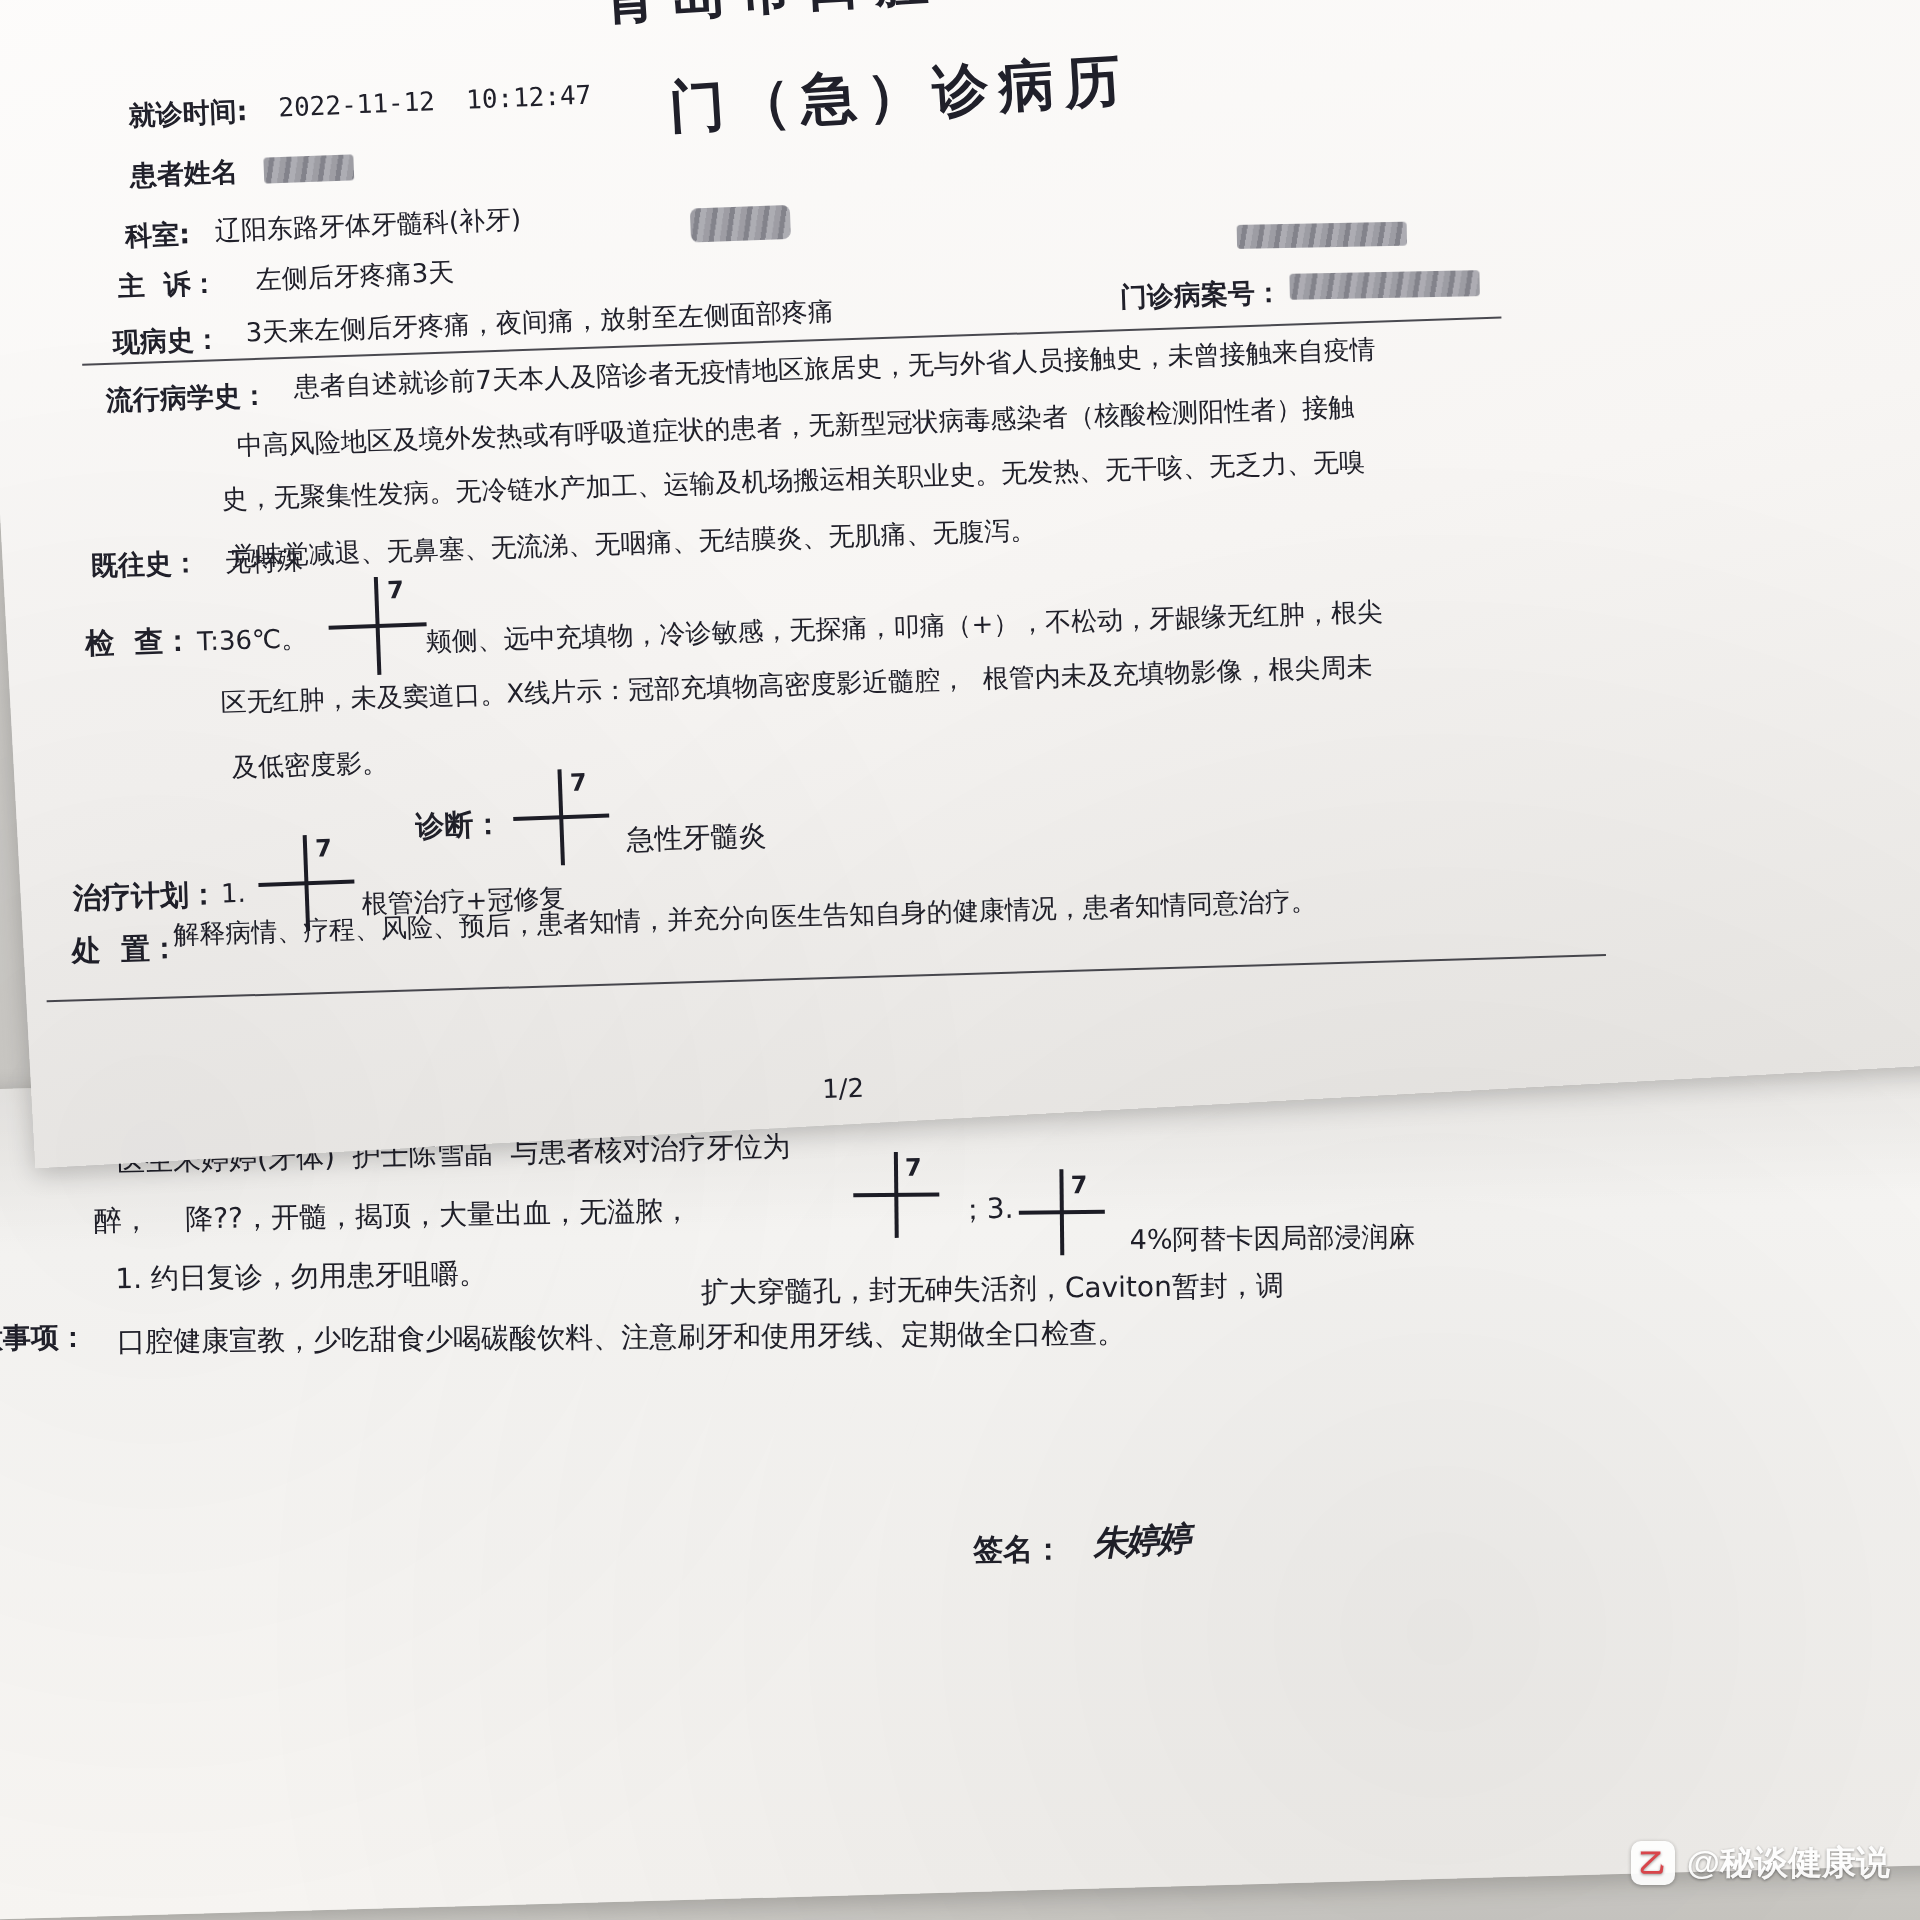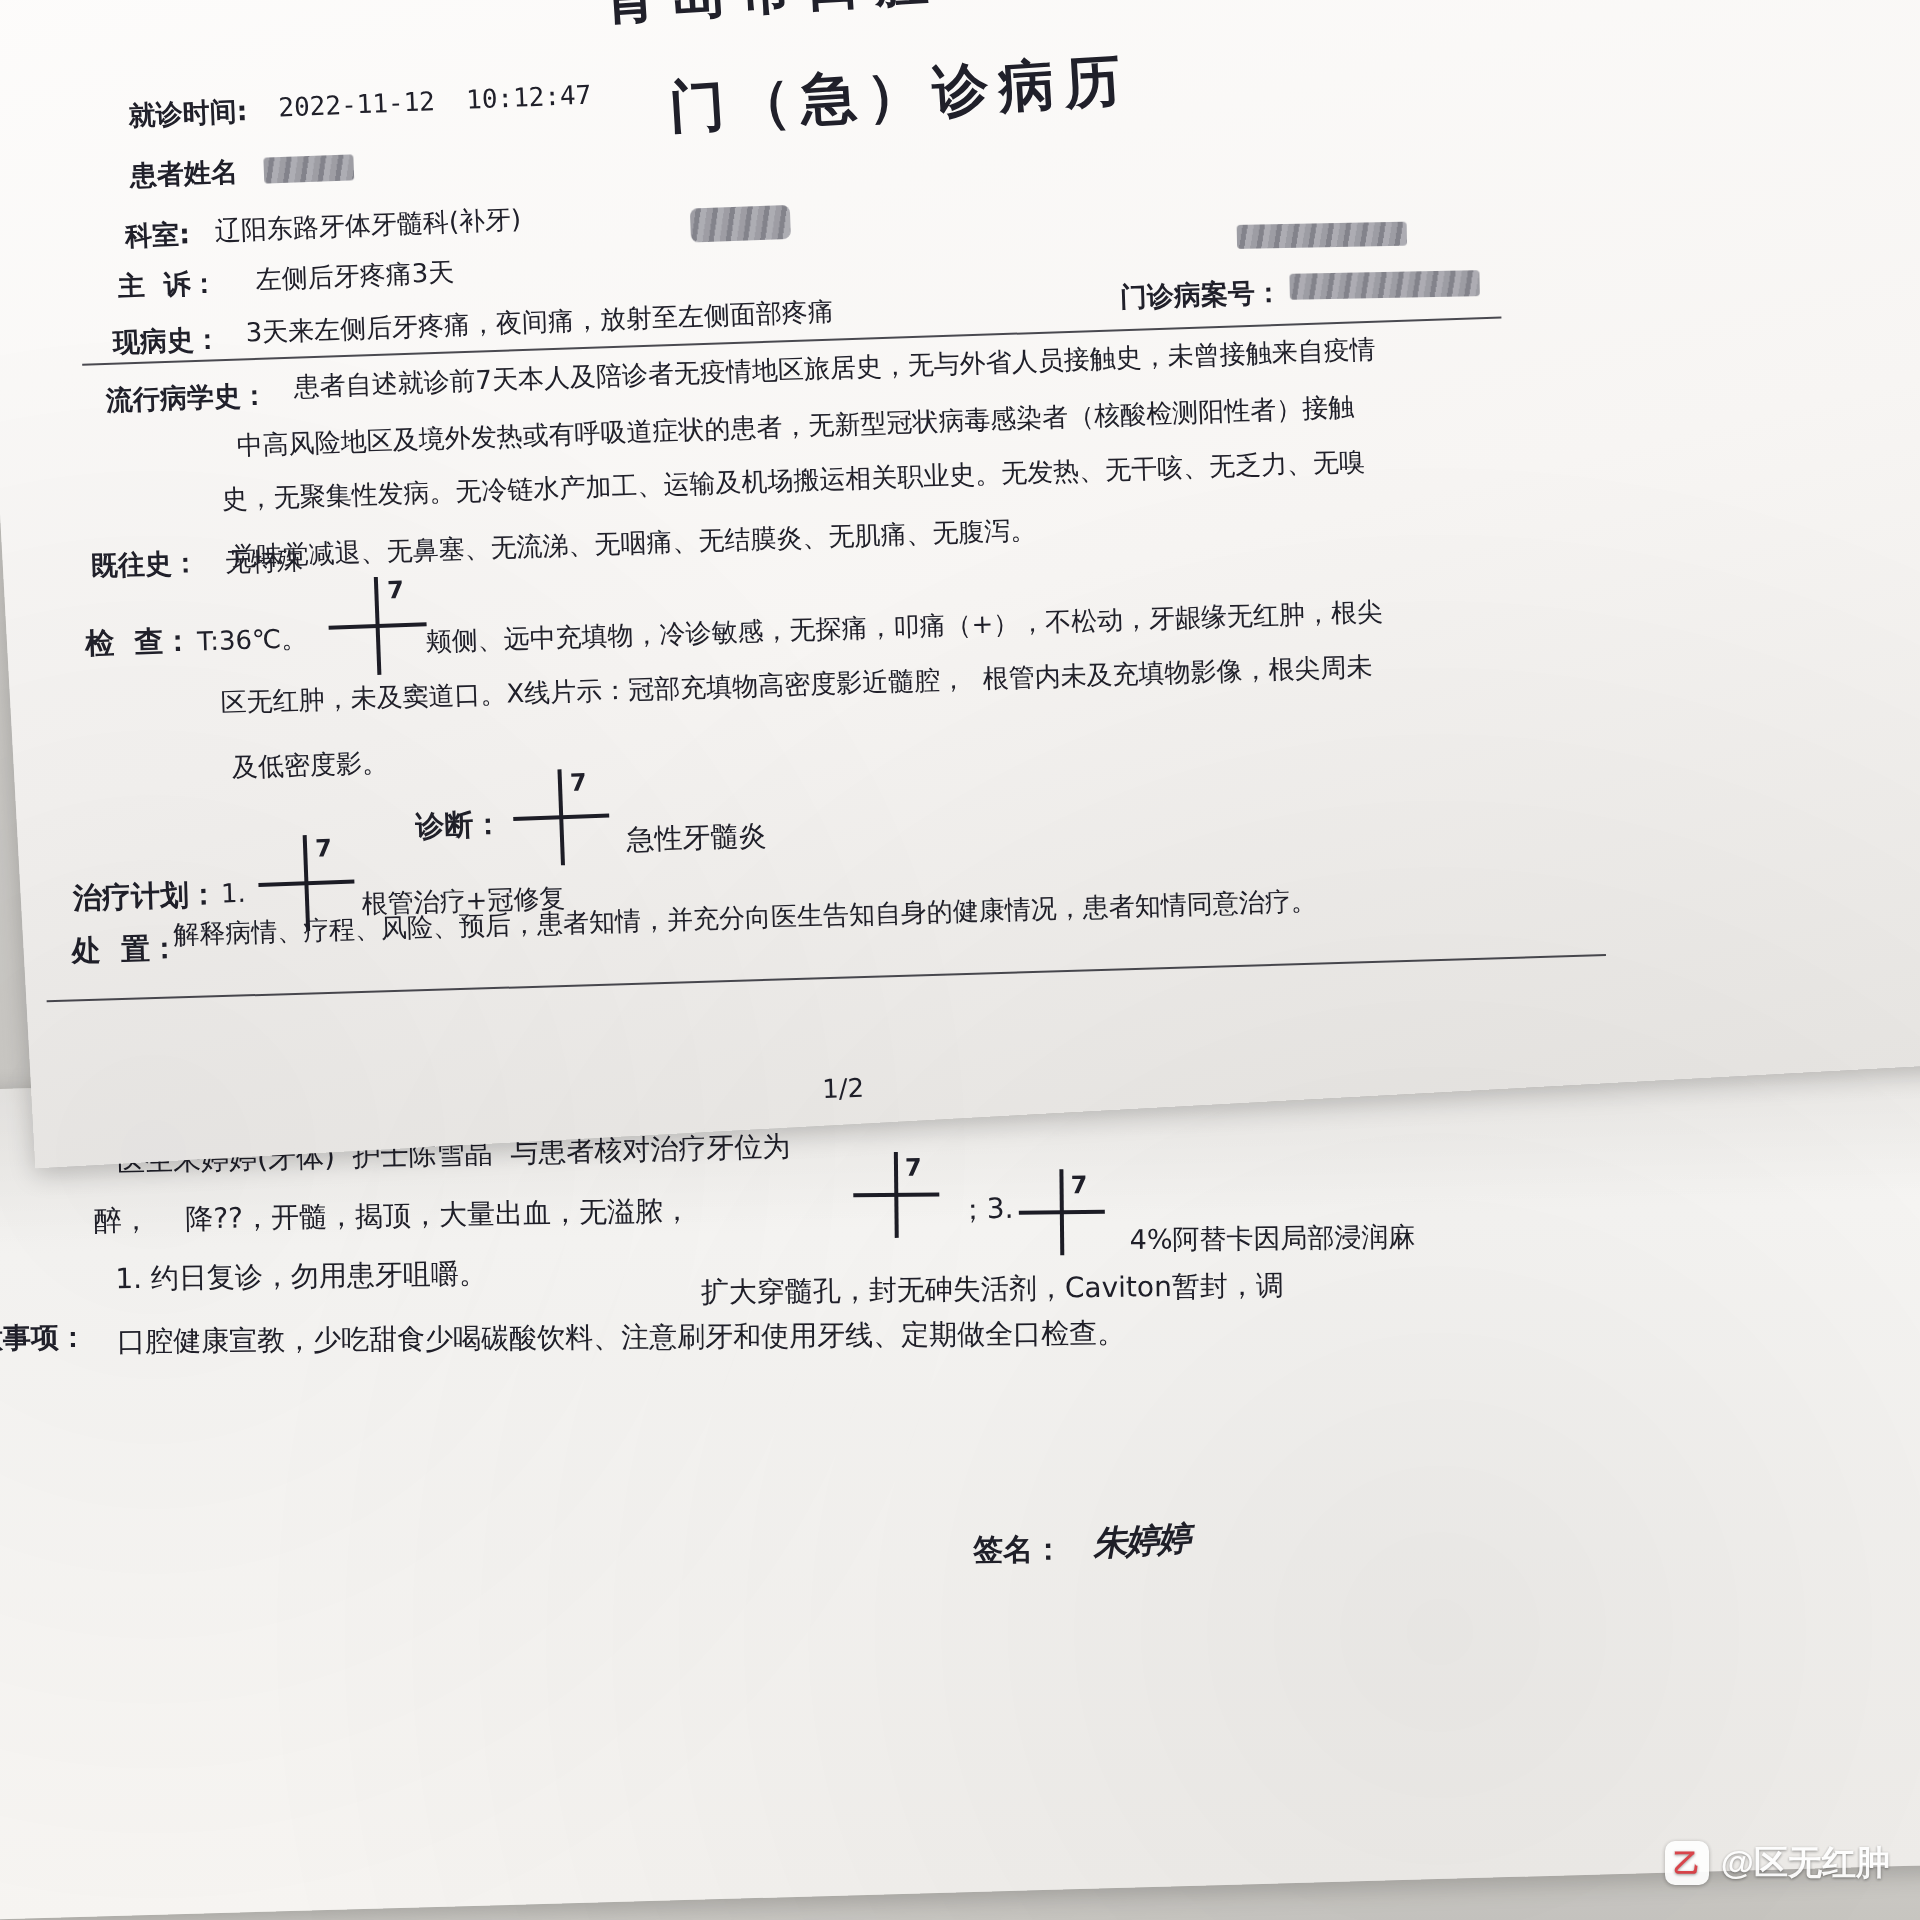--- a/index.html
+++ b/index.html
@@ -227,16 +227,16 @@
       <div class="rule" style="left:20px;top:1062px;width:1560px;transform:rotate(1.4deg)"></div>
       <div class="t pageno" style="left:790px;top:1158px;transform:rotate(1.4deg)">1/2</div>
 
     </div>
   </div>
 
   <div id="grain"></div>
 
   <div id="watermark">
     <div class="wb">乙</div>
-    <span>@区无红肿</span>
+    <span>@秘谈健康说</span>
   </div>
 
 </div>
 
 </body></html>

